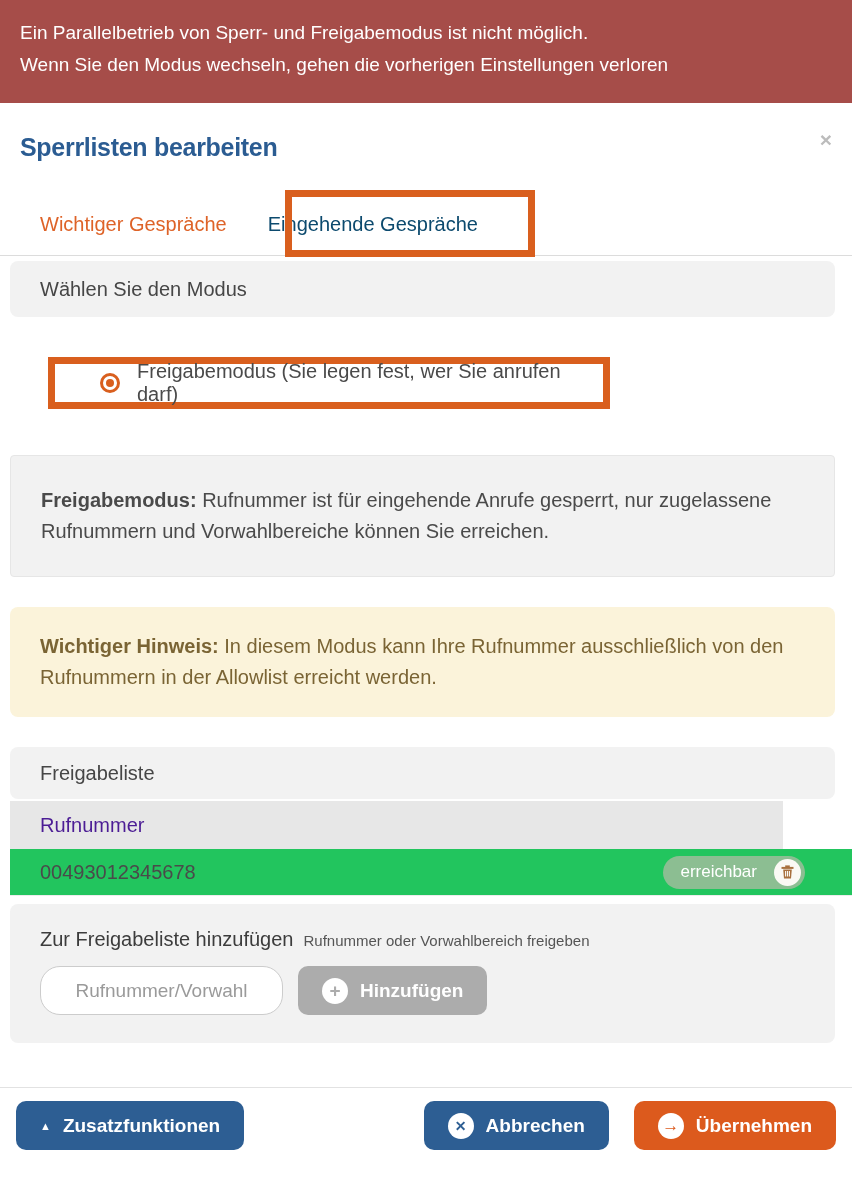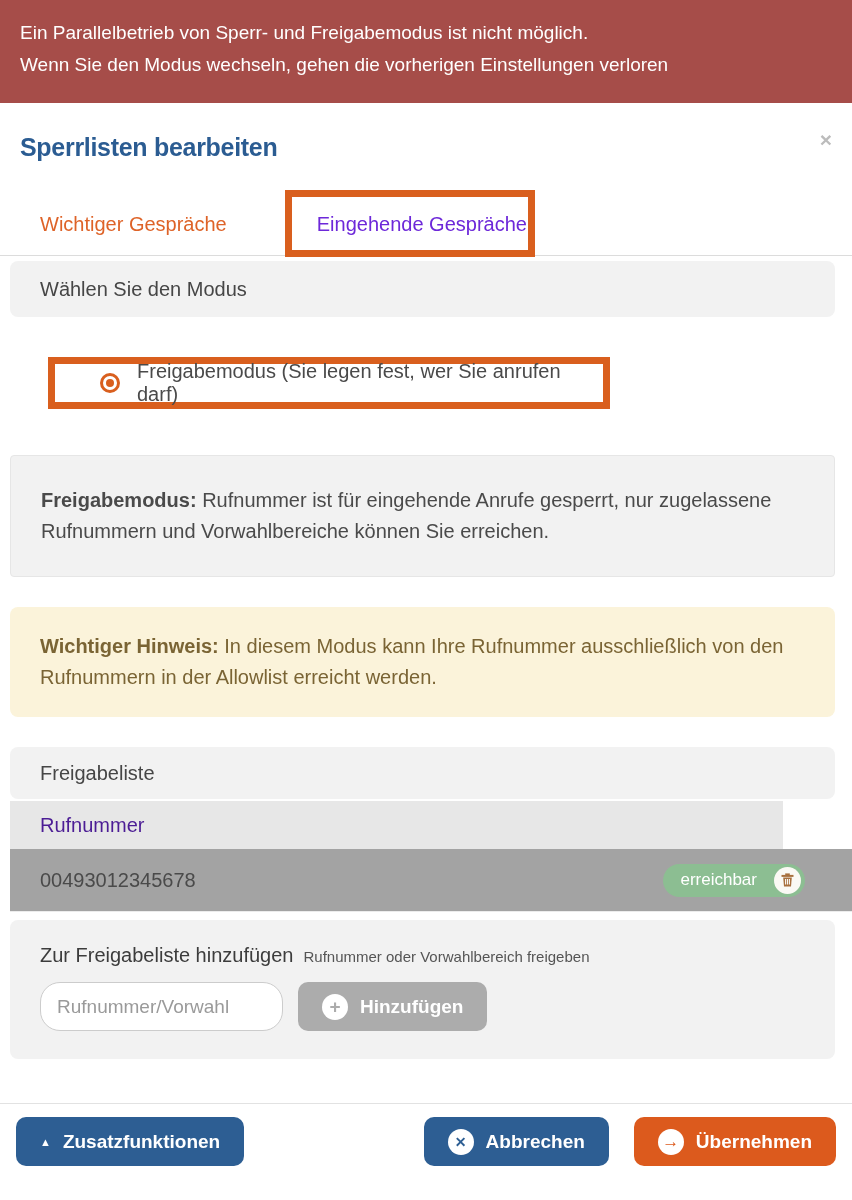--- a/index.html
+++ b/index.html
@@ -45,21 +45,21 @@
   .tabs {
     position: relative;
     margin-top: 32px;
     height: 62px;
     border-bottom: 1px solid #dcdcdc;
     display: flex;
     align-items: center;
   }
   .tab { font-size: 20px; cursor: pointer; }
   .tab-outgoing { margin-left: 40px; color: #de6328; }
-  .tab-incoming { margin-left: 90px; color: #6d28d9; }
+  .tab-incoming { margin-left: 41px; color: #0c4a6e; }
   .tab-highlight {
     position: absolute;
     left: 285px; top: -4px;
     width: 250px; height: 67px;
     border: 7px solid #d95f1e;
     pointer-events: none;
   }
 
   
   .section-bar {
@@ -133,22 +133,22 @@
     height: 48px;
     display: flex;
     align-items: center;
     padding-left: 30px;
     font-size: 20px;
     color: #4c1d95;
   }
   .table-row {
     margin-left: 10px;
     width: 842px;
-    height: 63px;
-    background: #a3a3a3;
+    height: 47px;
+    background: #22c55e;
     display: flex;
     align-items: center;
     justify-content: space-between;
     padding: 0 47px 0 30px;
     font-size: 20px;
     color: #4a4a4a;
     border-bottom: 1px solid #ececec;
   }
   .status-badge {
     background: #8cbe92;
@@ -183,20 +183,21 @@
   .add-input {
     width: 243px; height: 49px;
     border: 1px solid #cccccc;
     border-radius: 20px;
     padding: 0 16px;
     font-size: 19px;
     color: #4a4a4a;
     background: #ffffff;
     font-family: "Liberation Sans", sans-serif;
     outline: none;
+    text-align: center;
   }
   .add-input::placeholder { color: #9a9a9a; }
   .btn {
     height: 49px;
     border: none;
     border-radius: 10px;
     display: flex;
     align-items: center;
     gap: 12px;
     color: #ffffff;

